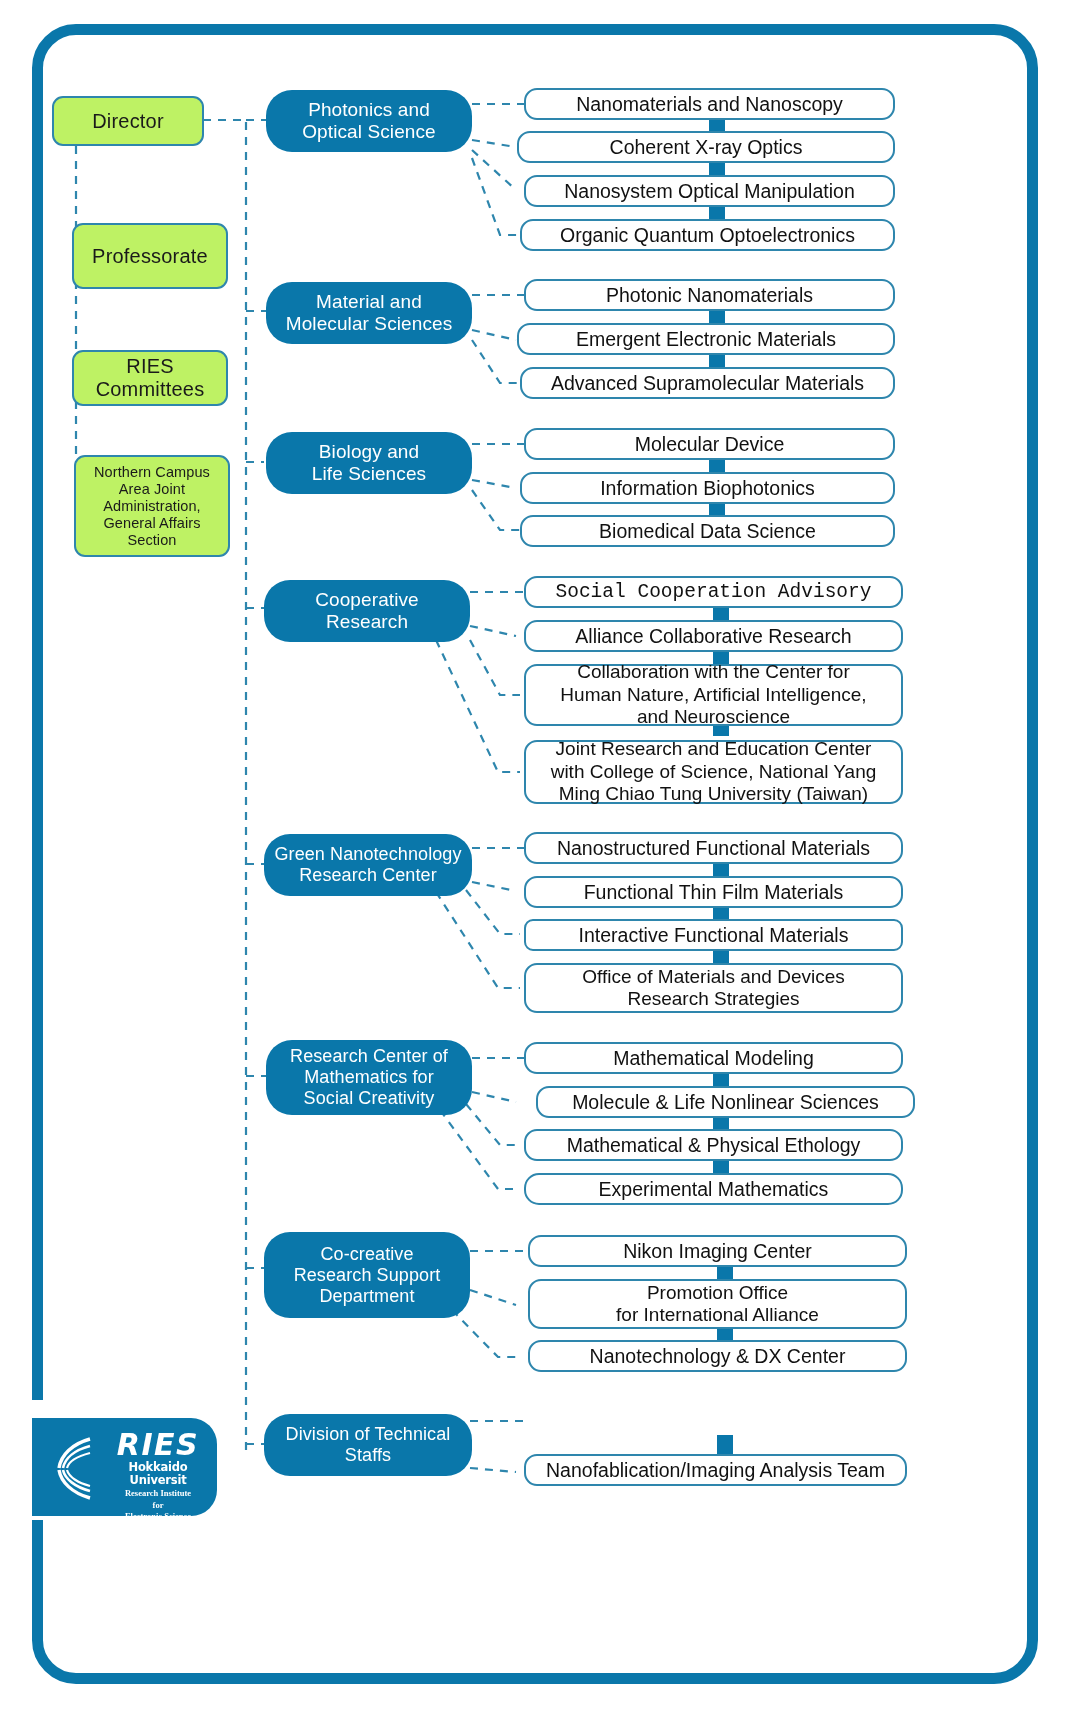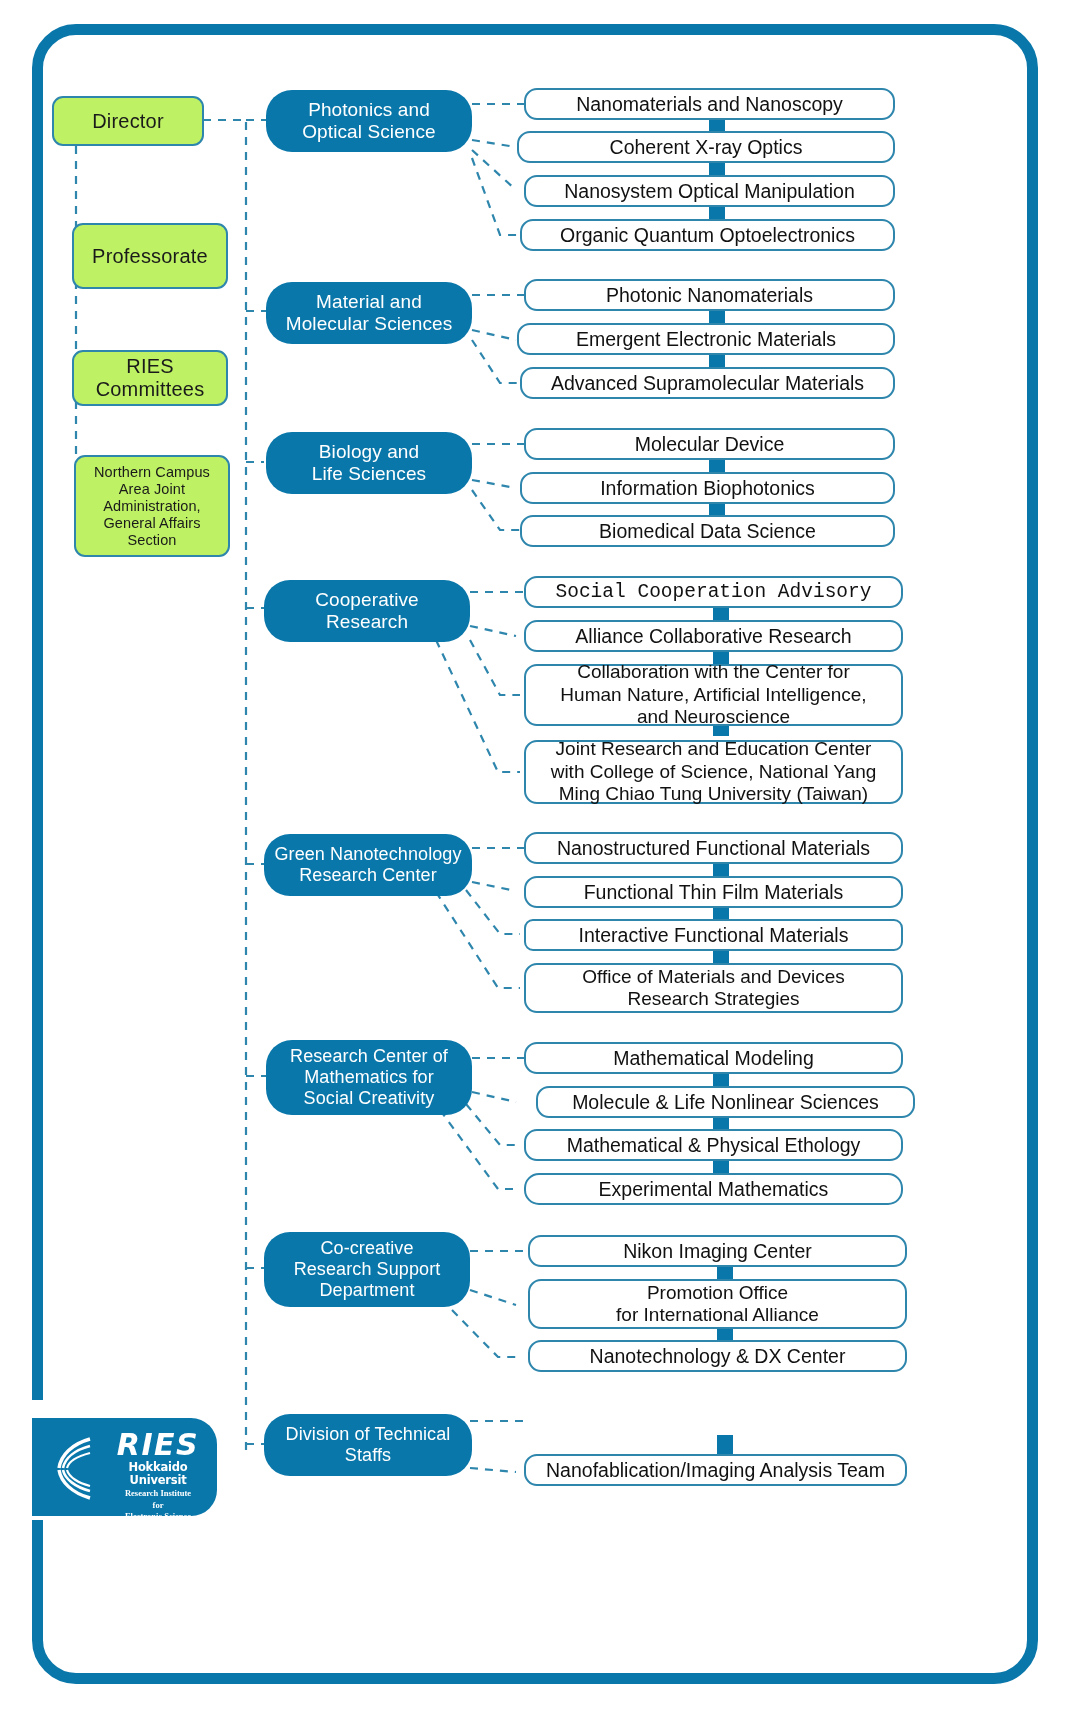--- a/index.html
+++ b/index.html
@@ -255,21 +255,21 @@
   </div>
 
   <div class="node division tight" style="left:266px; top:1040px; width:206px; height:75px;">
     <span class="ml">Research Center of<br>Mathematics for<br>Social Creativity</span>
   </div>
 
   <div class="node division tight" style="left:264px; top:834px; width:208px; height:62px;">
     <span class="ml">Green Nanotechnology<br>Research Center</span>
   </div>
 
-  <div class="node division tight" style="left:264px; top:1232px; width:206px; height:75px;">
+  <div class="node division tight" style="left:264px; top:1232px; width:206px; height:86px;">
     <span class="ml">Co-creative<br>Research Support<br>Department</span>
   </div>
 
   <div class="node division tight" style="left:264px; top:1414px; width:208px; height:62px;">
     <span class="ml">Division of Technical<br>Staffs</span>
   </div>
 
   <div class="stub" style="left:709px; top:118px; height:14px;"></div>
   <div class="stub" style="left:709px; top:161px; height:14px;"></div>
   <div class="stub" style="left:709px; top:205px; height:14px;"></div>

